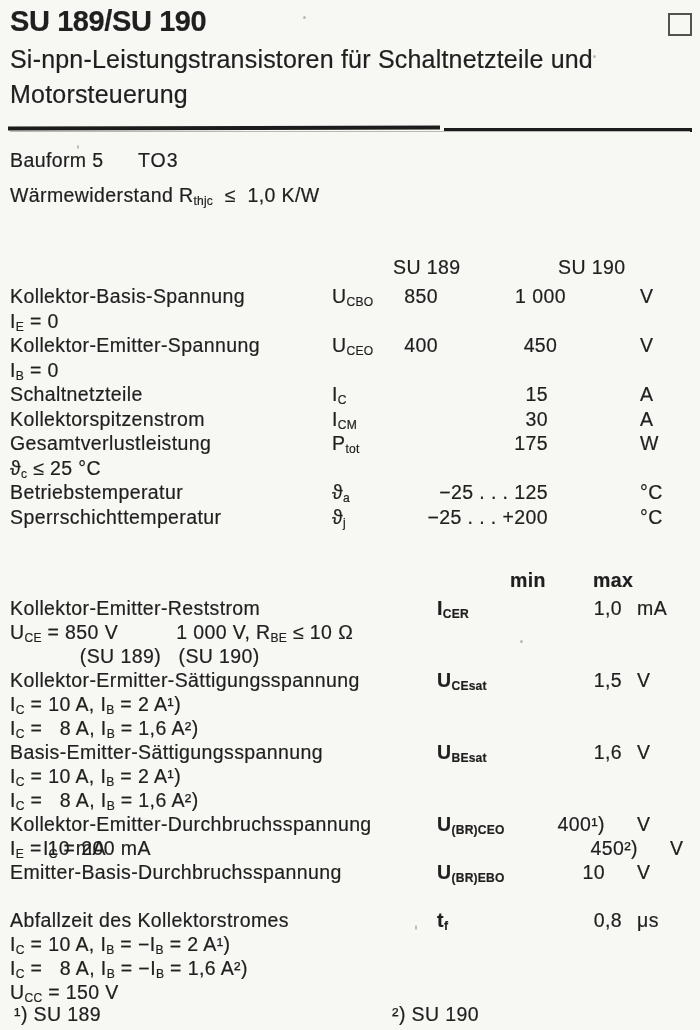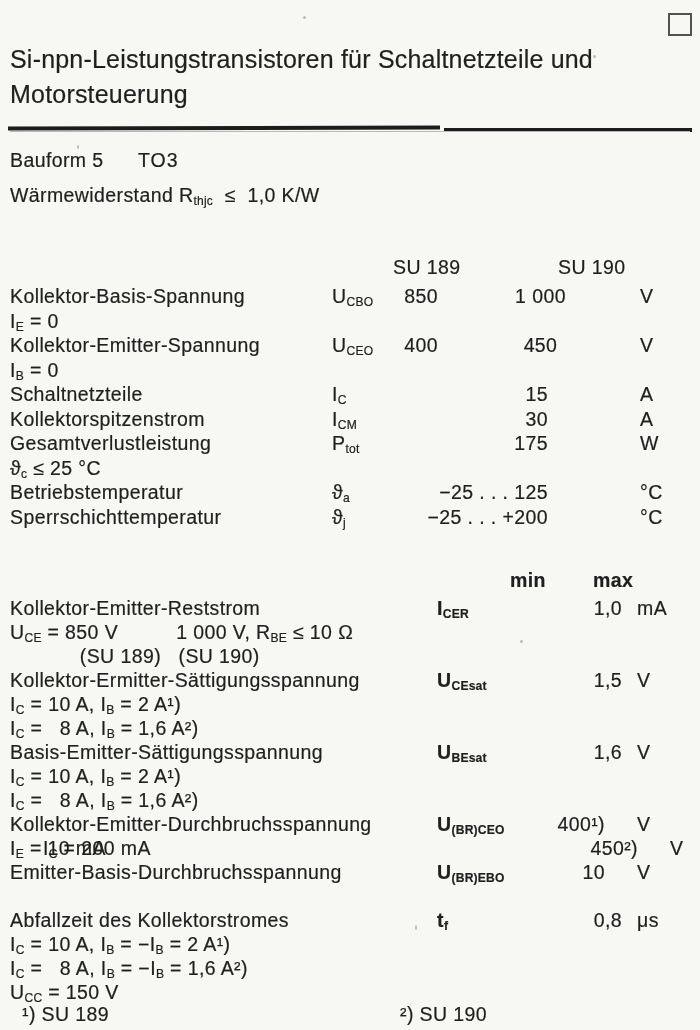--- a/index.html
+++ b/index.html
@@ -45,31 +45,32 @@
   .c-sym{left:332px;white-space:nowrap;}
   .c-v189{left:348px;width:90px;text-align:right;}
   .c-v190{left:468px;width:145px;text-align:center;}
   .c-vc{left:398px;width:150px;text-align:right;white-space:pre;}
   .c-unit{left:640px;white-space:nowrap;}
   .k-sym{left:437px;white-space:nowrap;font-weight:bold;}
   .k-min{left:505px;width:100px;text-align:right;white-space:nowrap;}
   .k-max{left:542px;width:80px;text-align:right;}
   .k-unit{left:637px;white-space:nowrap;}
 
-  #footnote-line{top:1002px;left:12px;width:604px;height:26px;}
+  #footnote-line{top:1002px;left:4px;width:604px;height:26px;}
   #footnote-1{left:10px;}
   #footnote-2{left:388px;}
 
   .speck{position:absolute;background:#8a8a85;border-radius:50%;opacity:0.55;}
 </style>
 </head>
 <body>
 
 <div class="page">
 
+  <div class="abs" id="page-title">SU 189/SU 190</div>
   <div class="abs" id="corner-square"></div>
   <div class="abs" id="page-subtitle">Si-npn-Leistungstransistoren für Schaltnetzteile und Motorsteuerung</div>
 
   <div class="abs rule-a"></div>
   <div class="abs rule-b"></div>
   <div class="abs rule-shadow"></div>
 
   <div class="abs body-text" id="bauform-line">
     <span class="abs" id="bauform-label">Bauform 5</span>
     <span class="abs" id="bauform-value">TO3</span>

